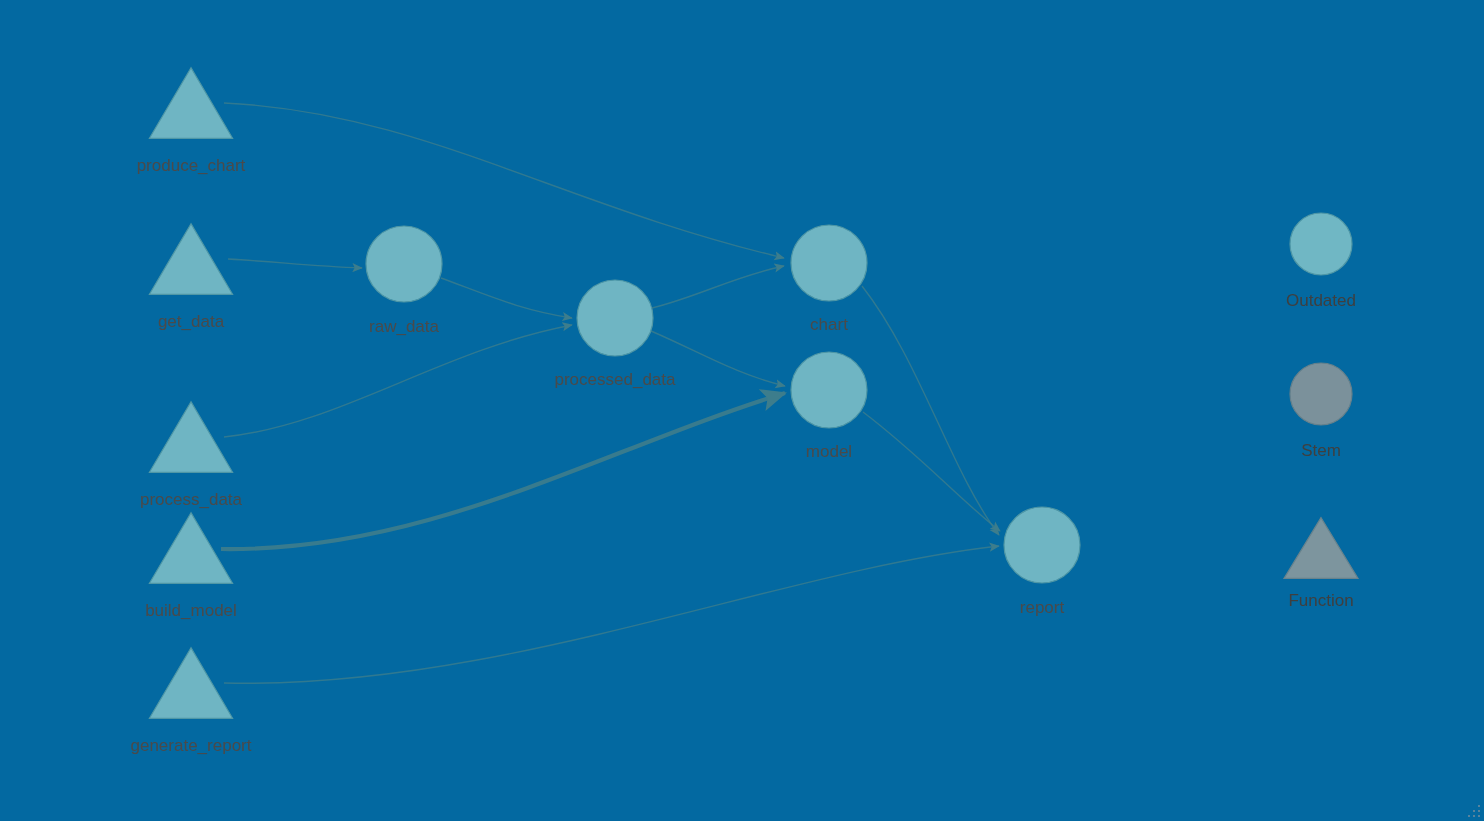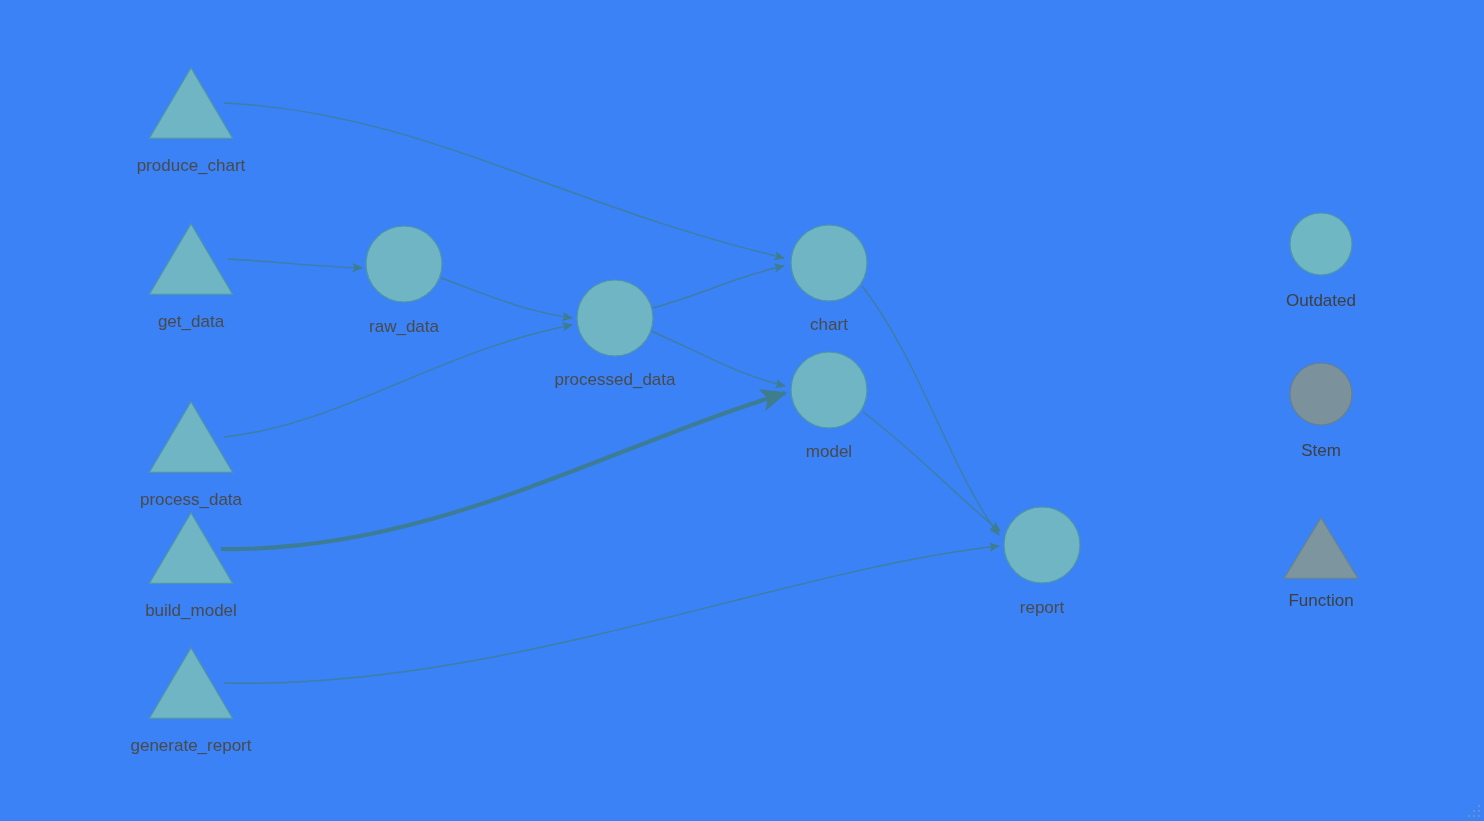--- a/index.html
+++ b/index.html
@@ -7,21 +7,21 @@
     padding: 0;
     background: #ffffff;
   }
   body {
     font-family: "Liberation Sans", sans-serif;
   }
   #app {
     position: relative;
     width: 1484px;
     height: 821px;
-    background: #3b82f6;
+    background: #0369a1;
     overflow: hidden;
   }
   #graph-svg {
     position: absolute;
     left: 0;
     top: 0;
     width: 1484px;
     height: 821px;
     display: block;
   }

